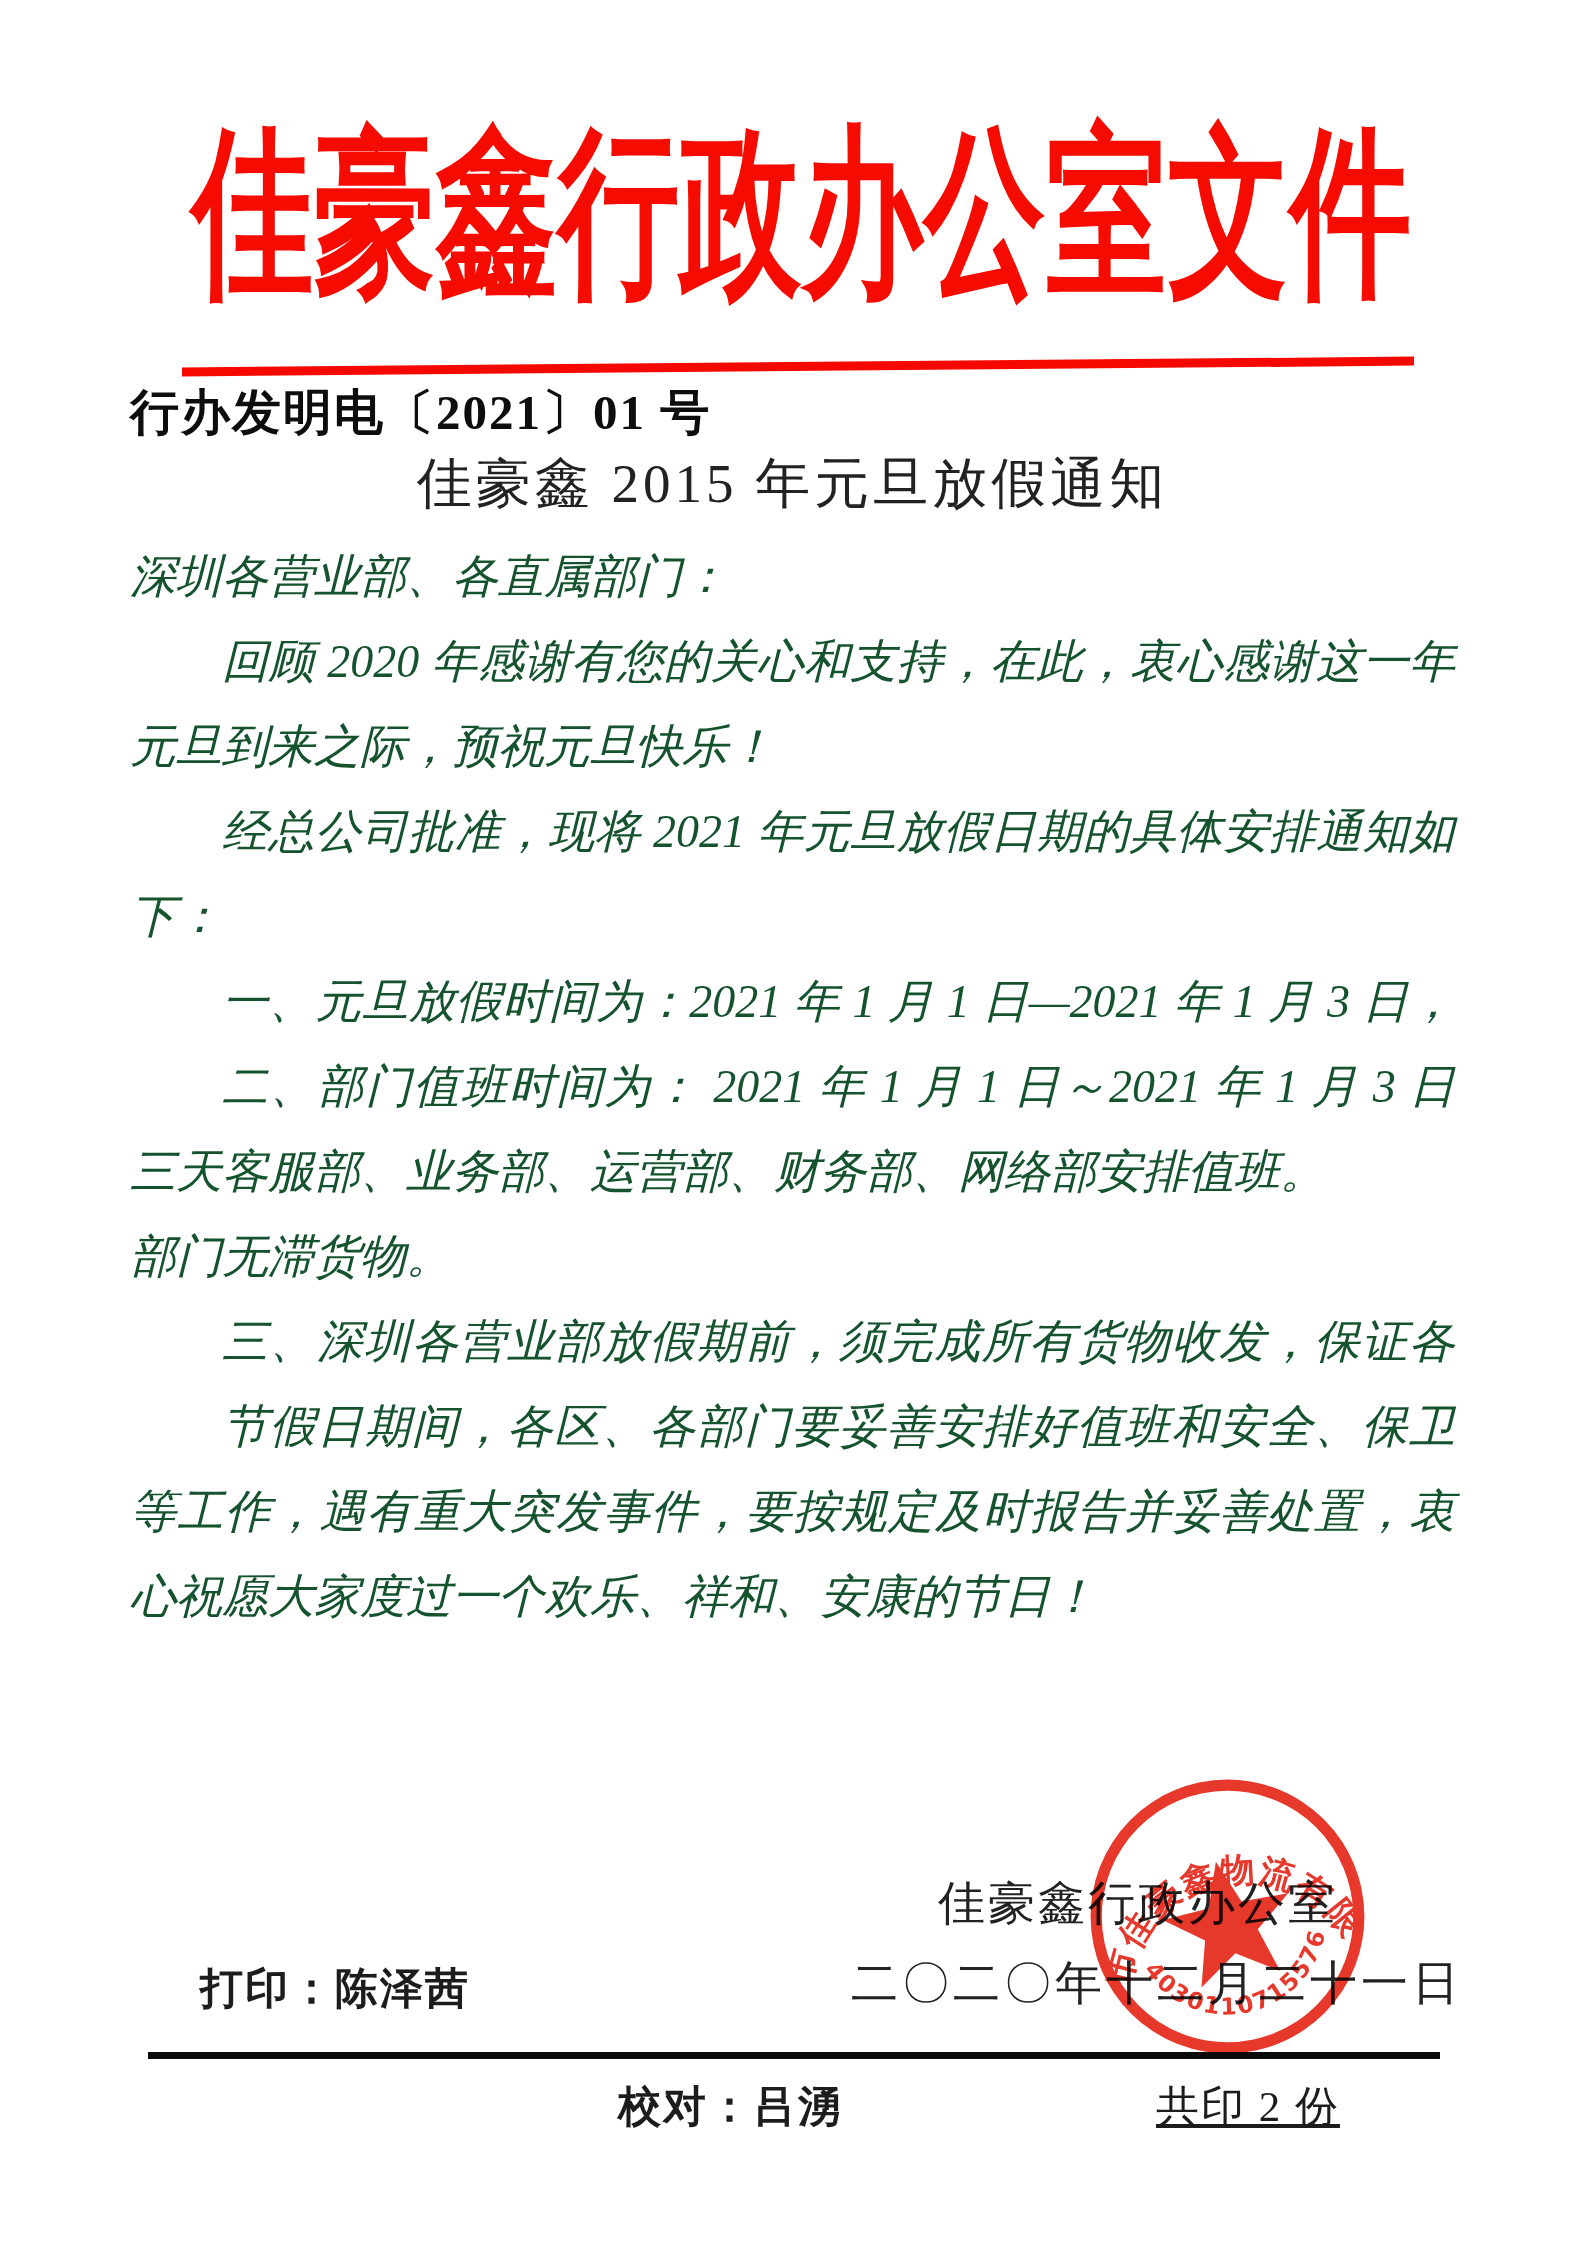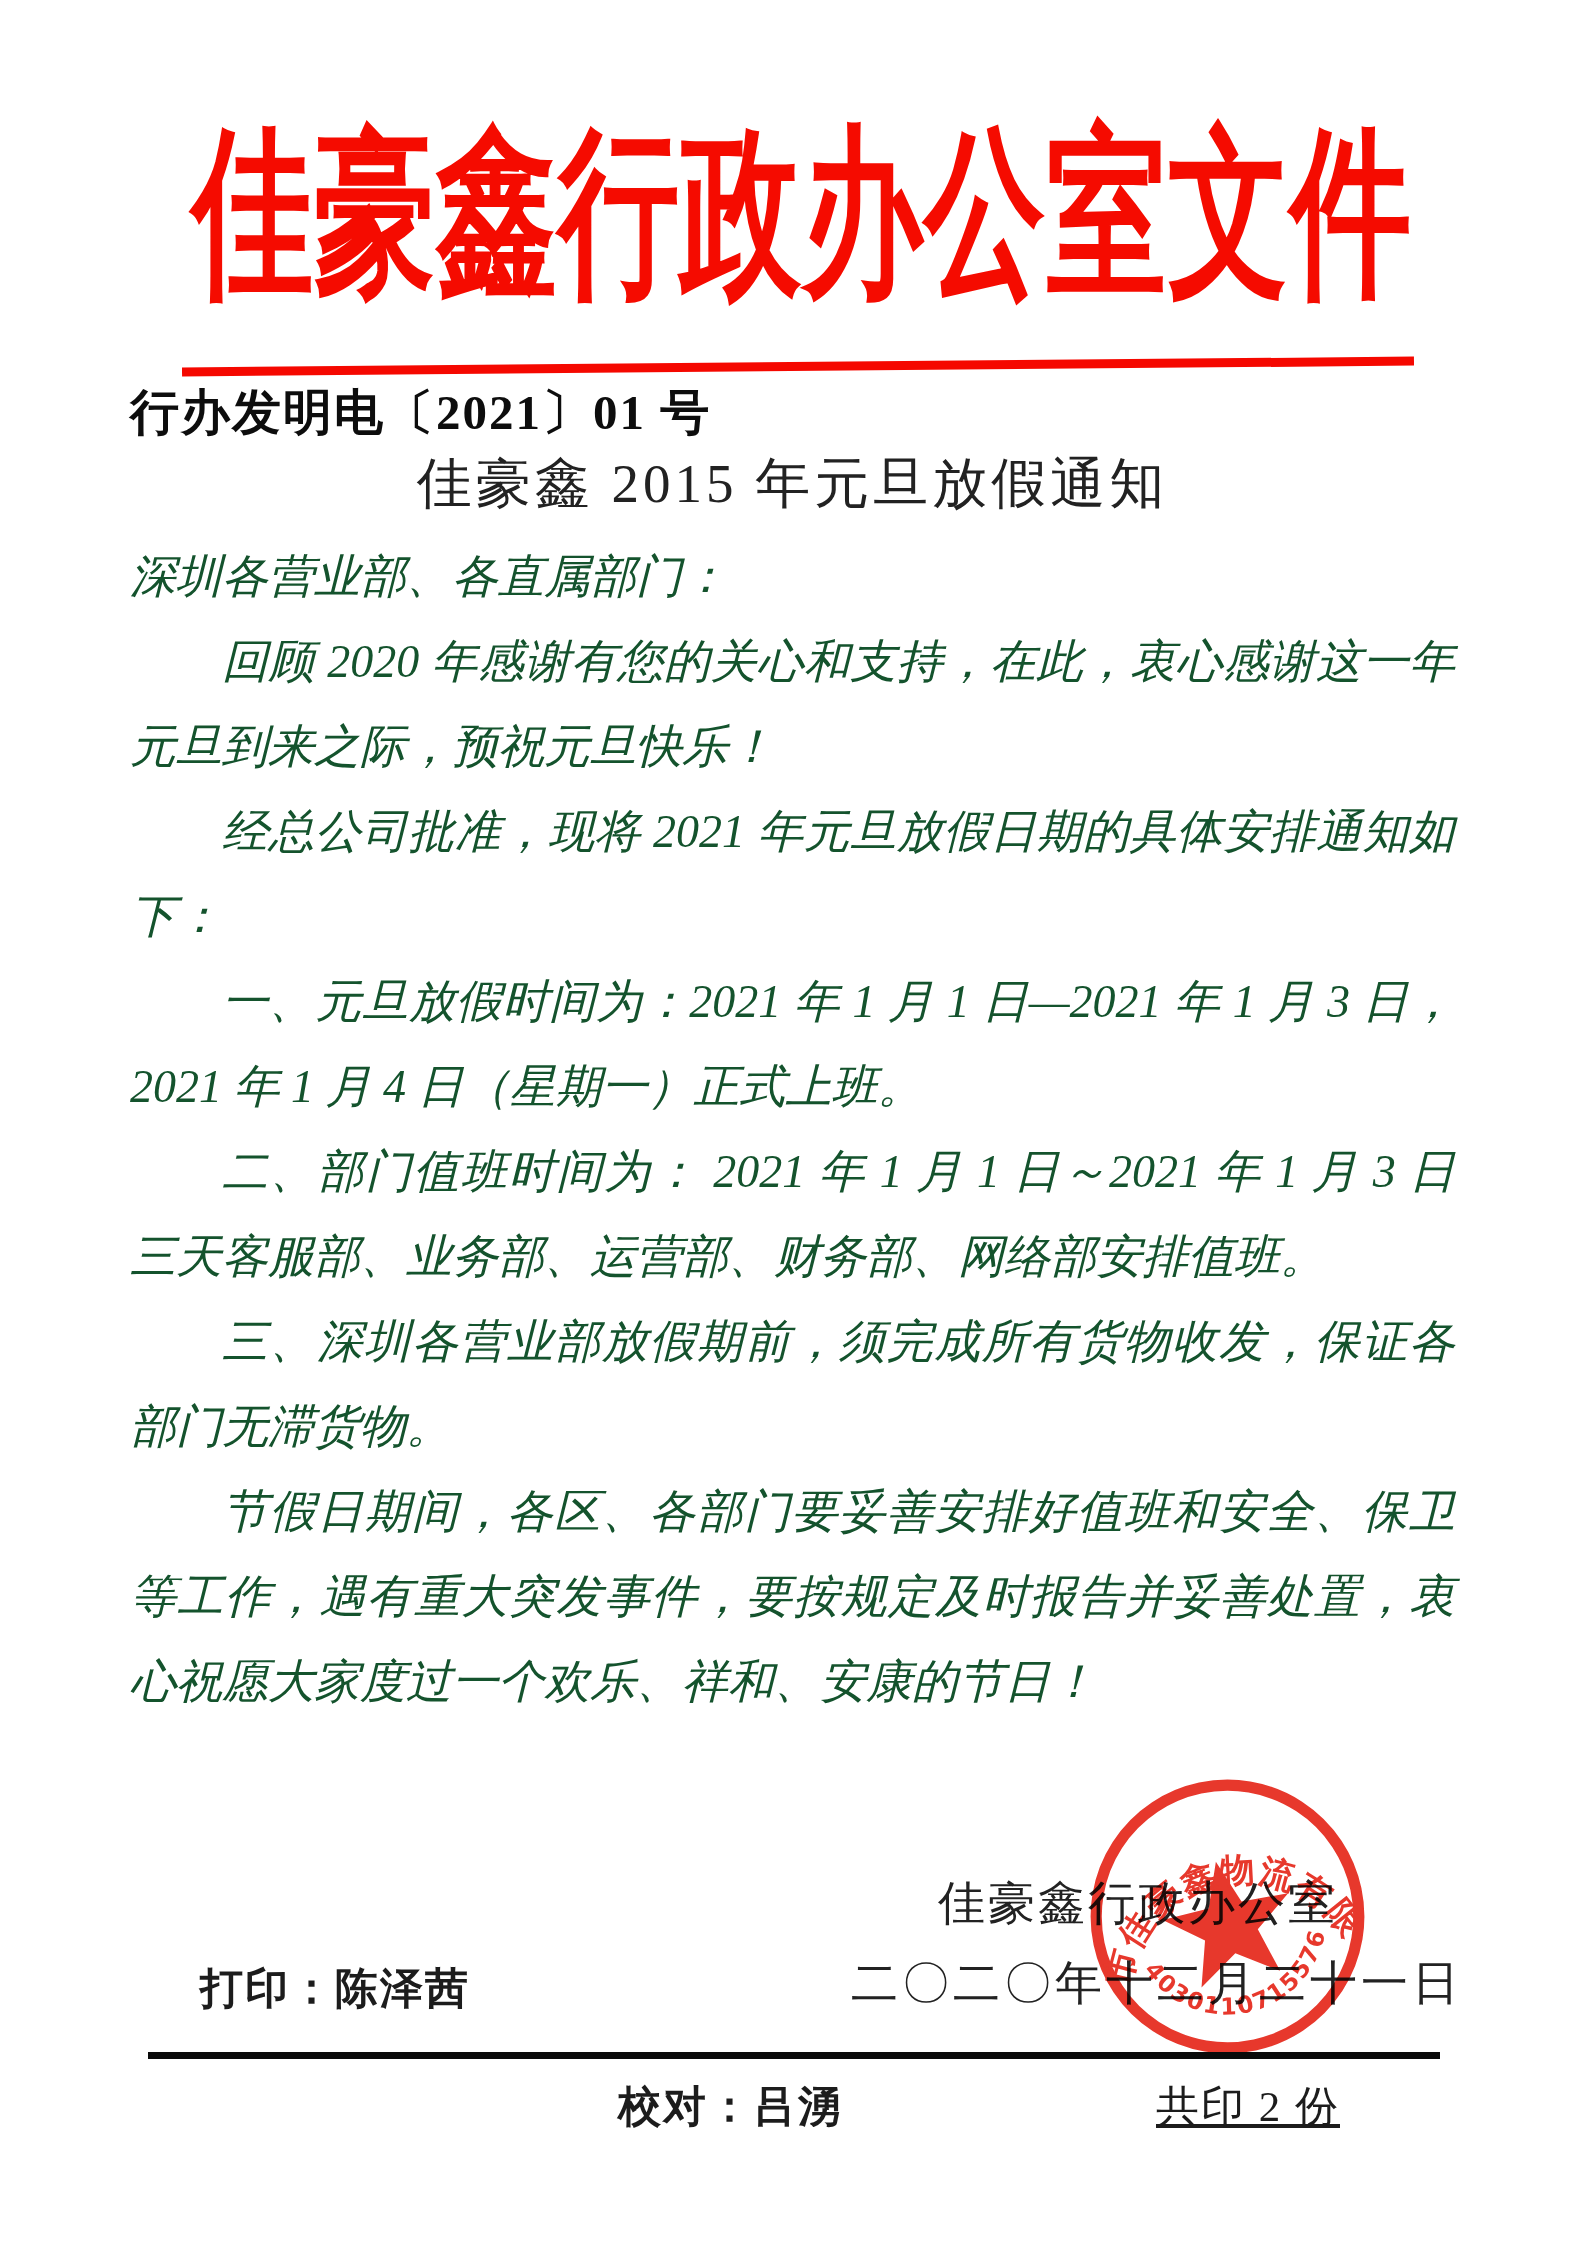--- a/index.html
+++ b/index.html
@@ -66,25 +66,24 @@
 <div class="doc-number">行办发明电〔2021〕01 号</div>
 <div class="doc-title">佳豪鑫 2015 年元旦放假通知</div>
 
 <div class="body-text">
   <div class="line">深圳各营业部、各直属部门：</div>
   <div class="line indent fill">回顾 2020 年感谢有您的关心和支持，在此，衷心感谢这一年</div>
   <div class="line">元旦到来之际，预祝元旦快乐！</div>
   <div class="line indent fill">经总公司批准，现将 2021 年元旦放假日期的具体安排通知如</div>
   <div class="line">下：</div>
   <div class="line indent fill">一、元旦放假时间为：2021 年 1 月 1 日—2021 年 1 月 3 日，</div>
-  <div class="line">2021 年 1 月 4 日（星期一）正式上班。</div>
   <div class="line indent fill">二、部门值班时间为： 2021 年 1 月 1 日～2021 年 1 月 3 日</div>
   <div class="line">三天客服部、业务部、运营部、财务部、网络部安排值班。</div>
+  <div class="line">部门无滞货物。</div>
   <div class="line indent fill">三、深圳各营业部放假期前，须完成所有货物收发，保证各</div>
-  <div class="line">部门无滞货物。</div>
   <div class="line indent fill">节假日期间，各区、各部门要妥善安排好值班和安全、保卫</div>
   <div class="line fill">等工作，遇有重大突发事件，要按规定及时报告并妥善处置，衷</div>
   <div class="line">心祝愿大家度过一个欢乐、祥和、安康的节日！</div>
 </div>
 
 <div class="sig-org">佳豪鑫行政办公室</div>
 <div class="sig-date">二〇二〇年十二月二十一日</div>
 
 <svg class="stamp" viewBox="0 0 280 280">
   <defs>

